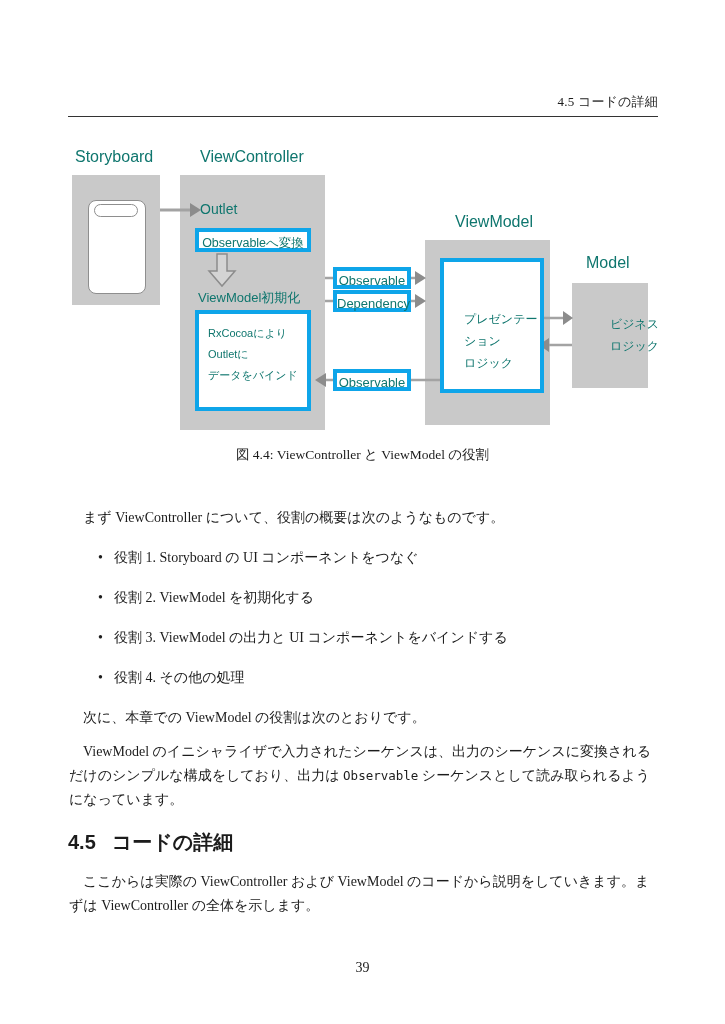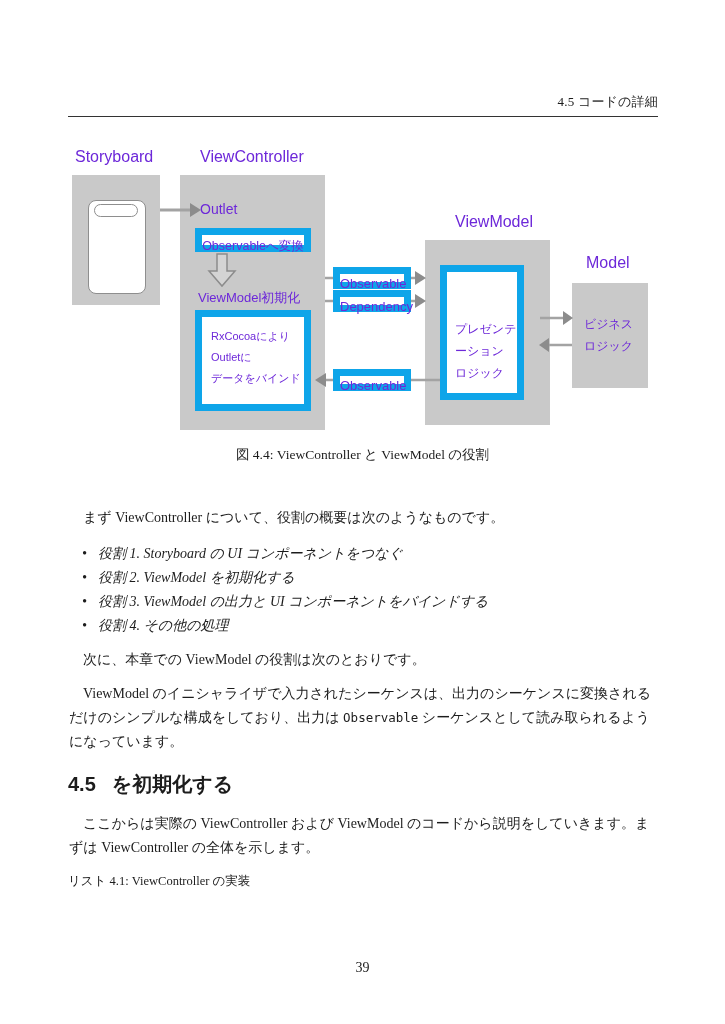--- a/index.html
+++ b/index.html
@@ -6,40 +6,40 @@
   html,body { background:#ffffff; }
   .page { position:relative; width:725px; height:1024px; background:#ffffff; overflow:hidden;
           font-family:"Liberation Serif","DejaVu Serif",serif; color:#1c1c1c; }
 
   
   .running-header { position:absolute; top:93px; left:68px; width:590px; text-align:right;
           font-size:13px; letter-spacing:0.2px; padding-bottom:5px; border-bottom:1px solid #333; }
 
   
   .diagram { position:absolute; left:68px; top:145px; width:590px; height:292px;
-          font-family:"Liberation Sans","DejaVu Sans",sans-serif; color:#6d28d9; }
-  .abs { position:absolute; }
+          font-family:"Liberation Sans","DejaVu Sans",sans-serif; color:#0f766e; }
+  .abs { position:absolute;margin-left:26px; }
   .graybox { position:absolute; background:#c9c9c9; }
-  .whitebox { position:absolute; background:#ffffff; border:7px solid #0ea5e9; z-index:2; }
+  .whitebox { position:absolute; background:#ffffff; border:4px solid #0ea5e9; z-index:2; }
   svg.arrows { position:absolute; left:0; top:0; z-index:1; }
   .dg-title { position:absolute; font-size:16px; z-index:2; }
   .dg-text { position:absolute; font-size:14px; z-index:2; }
   .edge-label { width:78px; height:22px; font-size:13px; text-align:center; line-height:20px; }
   .rx-box { width:116px; height:101px; font-size:11px; line-height:21px; padding:9px 0 0 9px; }
   .inner-logic { font-size:12px; line-height:22px; }
   .scene-icon { position:absolute; background:#fff; border:1px solid #8e8e8e; }
 
   
   .fig-caption { position:absolute; top:446px; left:0; width:725px; text-align:center; font-size:13.5px; }
 
   
   .body-text { position:absolute; left:68px; top:505px; width:592px; font-size:14px; line-height:24px; }
   .para { margin:1px; }
   .blist { list-style:none; margin-top:12px; }
-  .blist > li { position:relative; padding-left:30px; margin:0;font-style:italic; }
+  .blist > li { position:relative; padding-left:30px; margin:16px; }
   .blist > li::before { content:"•"; position:absolute; left:14px; }
   .nestedlist { list-style:none; }
   .nestedlist > li { position:relative; padding-left:32px; }
   .nestedlist > li::before { content:"•"; position:absolute; left:16px; }
   .gap { margin-top:10px; }
   .code { font-family:"DejaVu Sans Mono","Liberation Mono",monospace; font-size:12.5px; }
   .section-head { margin-top:15px; height:30px; line-height:30px;
           font-family:"Liberation Sans","DejaVu Sans",sans-serif; font-weight:bold; font-size:20px; }
   .section-head .num { display:inline-block; margin-right:16px; }
   .para4 { margin-top:13px; }
@@ -105,21 +105,21 @@
     <div class="whitebox rx-box" style="left:127px;top:165px">
       <div>RxCocoaにより</div>
       <div>Outletに</div>
       <div>データをバインド</div>
     </div>
 
     <div class="whitebox edge-label" style="left:265px;top:122px">Observable</div>
     <div class="whitebox edge-label" style="left:265px;top:145px">Dependency</div>
     <div class="whitebox edge-label" style="left:265px;top:224px">Observable</div>
 
-    <div class="whitebox inner-logic" style="left:372px;top:120px;width:84px;height:135px;padding:46px 0 0 8px">
+    <div class="whitebox inner-logic" style="left:372px;top:113px;width:104px;height:135px;padding:46px 0 0 20px">
       <div>プレゼンテーション</div>
       <div>ロジック</div>
     </div>
 
     <div class="abs inner-logic" style="left:504px;top:168px;width:76px;padding-left:12px;z-index:2">
       <div>ビジネス</div>
       <div>ロジック</div>
     </div>
   </div>
 
@@ -136,23 +136,22 @@
         <span>役割 4. その他の処理</span>
       </li>
     </ul>
 
     <p class="para gap">　次に、本章での ViewModel の役割は次のとおりです。</p>
 
 
     <p class="para gap"><span>　ViewModel のイニシャライザで入力されたシーケンスは、出力のシーケンスに変換されるだけのシンプルな構成をしており、出力は </span><span class="code">Observable</span><span> シーケンスとして読み取られるようになっています。</span></p>
 
     <h2 class="section-head">
-      <span class="num">4.5</span><span>を初期化する</span>
+      <span class="num">4.5</span><span>コードの詳細</span>
     </h2>
 
     <p class="para para4">　ここからは実際の ViewController および ViewModel のコードから説明をしていきます。まずは ViewController の全体を示します。</p>
 
-    <p class="listing-caption">リスト 4.1: ViewController の実装</p>
   </div>
 
   <div class="page-number">39</div>
 
 </div>
 
 </body></html>

